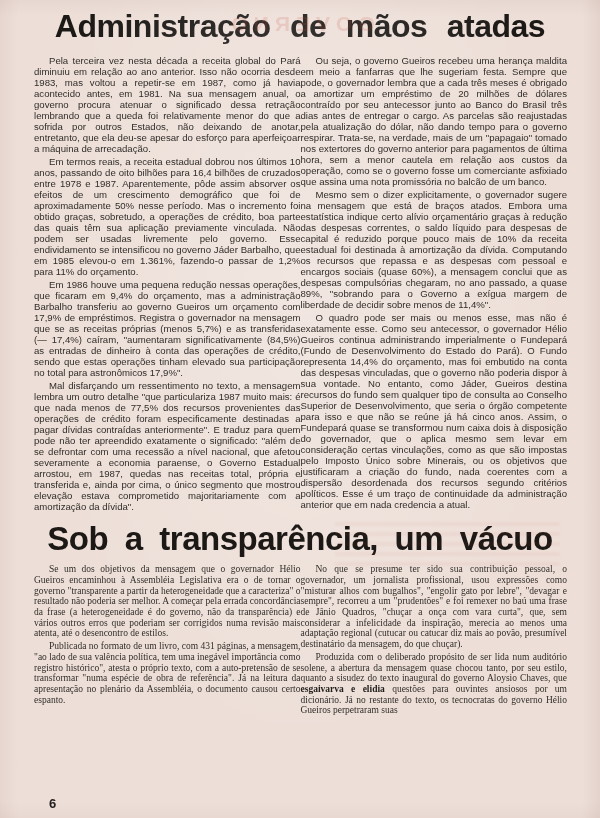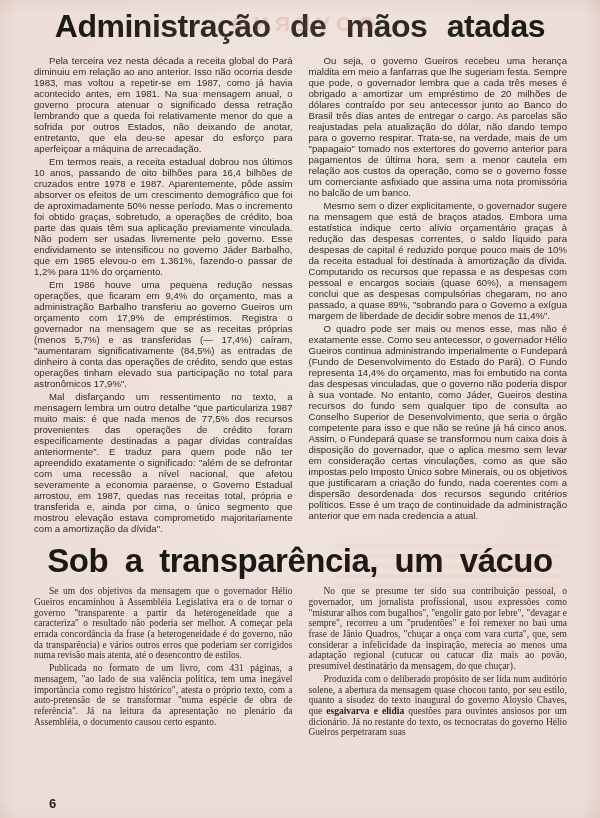--- a/index.html
+++ b/index.html
@@ -23,21 +23,21 @@
   }
   .headline {
     font-weight:bold;
     color:#1b1815;
     text-align:center;
     line-height:1.05;
     letter-spacing:-0.5px;
   }
   .headline.h-top  { font-size:32px; word-spacing:11px; margin:10px 6px 11px; }
   .headline.h-mid  { font-size:33px; word-spacing:8px;  margin:8px 2px 8px; }
-  .cols { display:flex; gap:16px; padding:0 33px 0 34px; position:relative; }
+  .cols { display:flex; padding:0 33px 0 34px; position:relative; }
   .col  { flex:1; min-width:0; font-size:9.6px; line-height:11px; }
   .cols.second .col { font-size:9.5px; line-height:10.7px;font-family:Liberation Serif, serif; }
   .col p {
     margin:0 0 2px;
     text-indent:15px;
     text-align:justify;
     color:#312d29;
   }
   .col p .bold { font-weight:bold; color:#201d1a;margin-top:28px; }
   .ghost-top {

